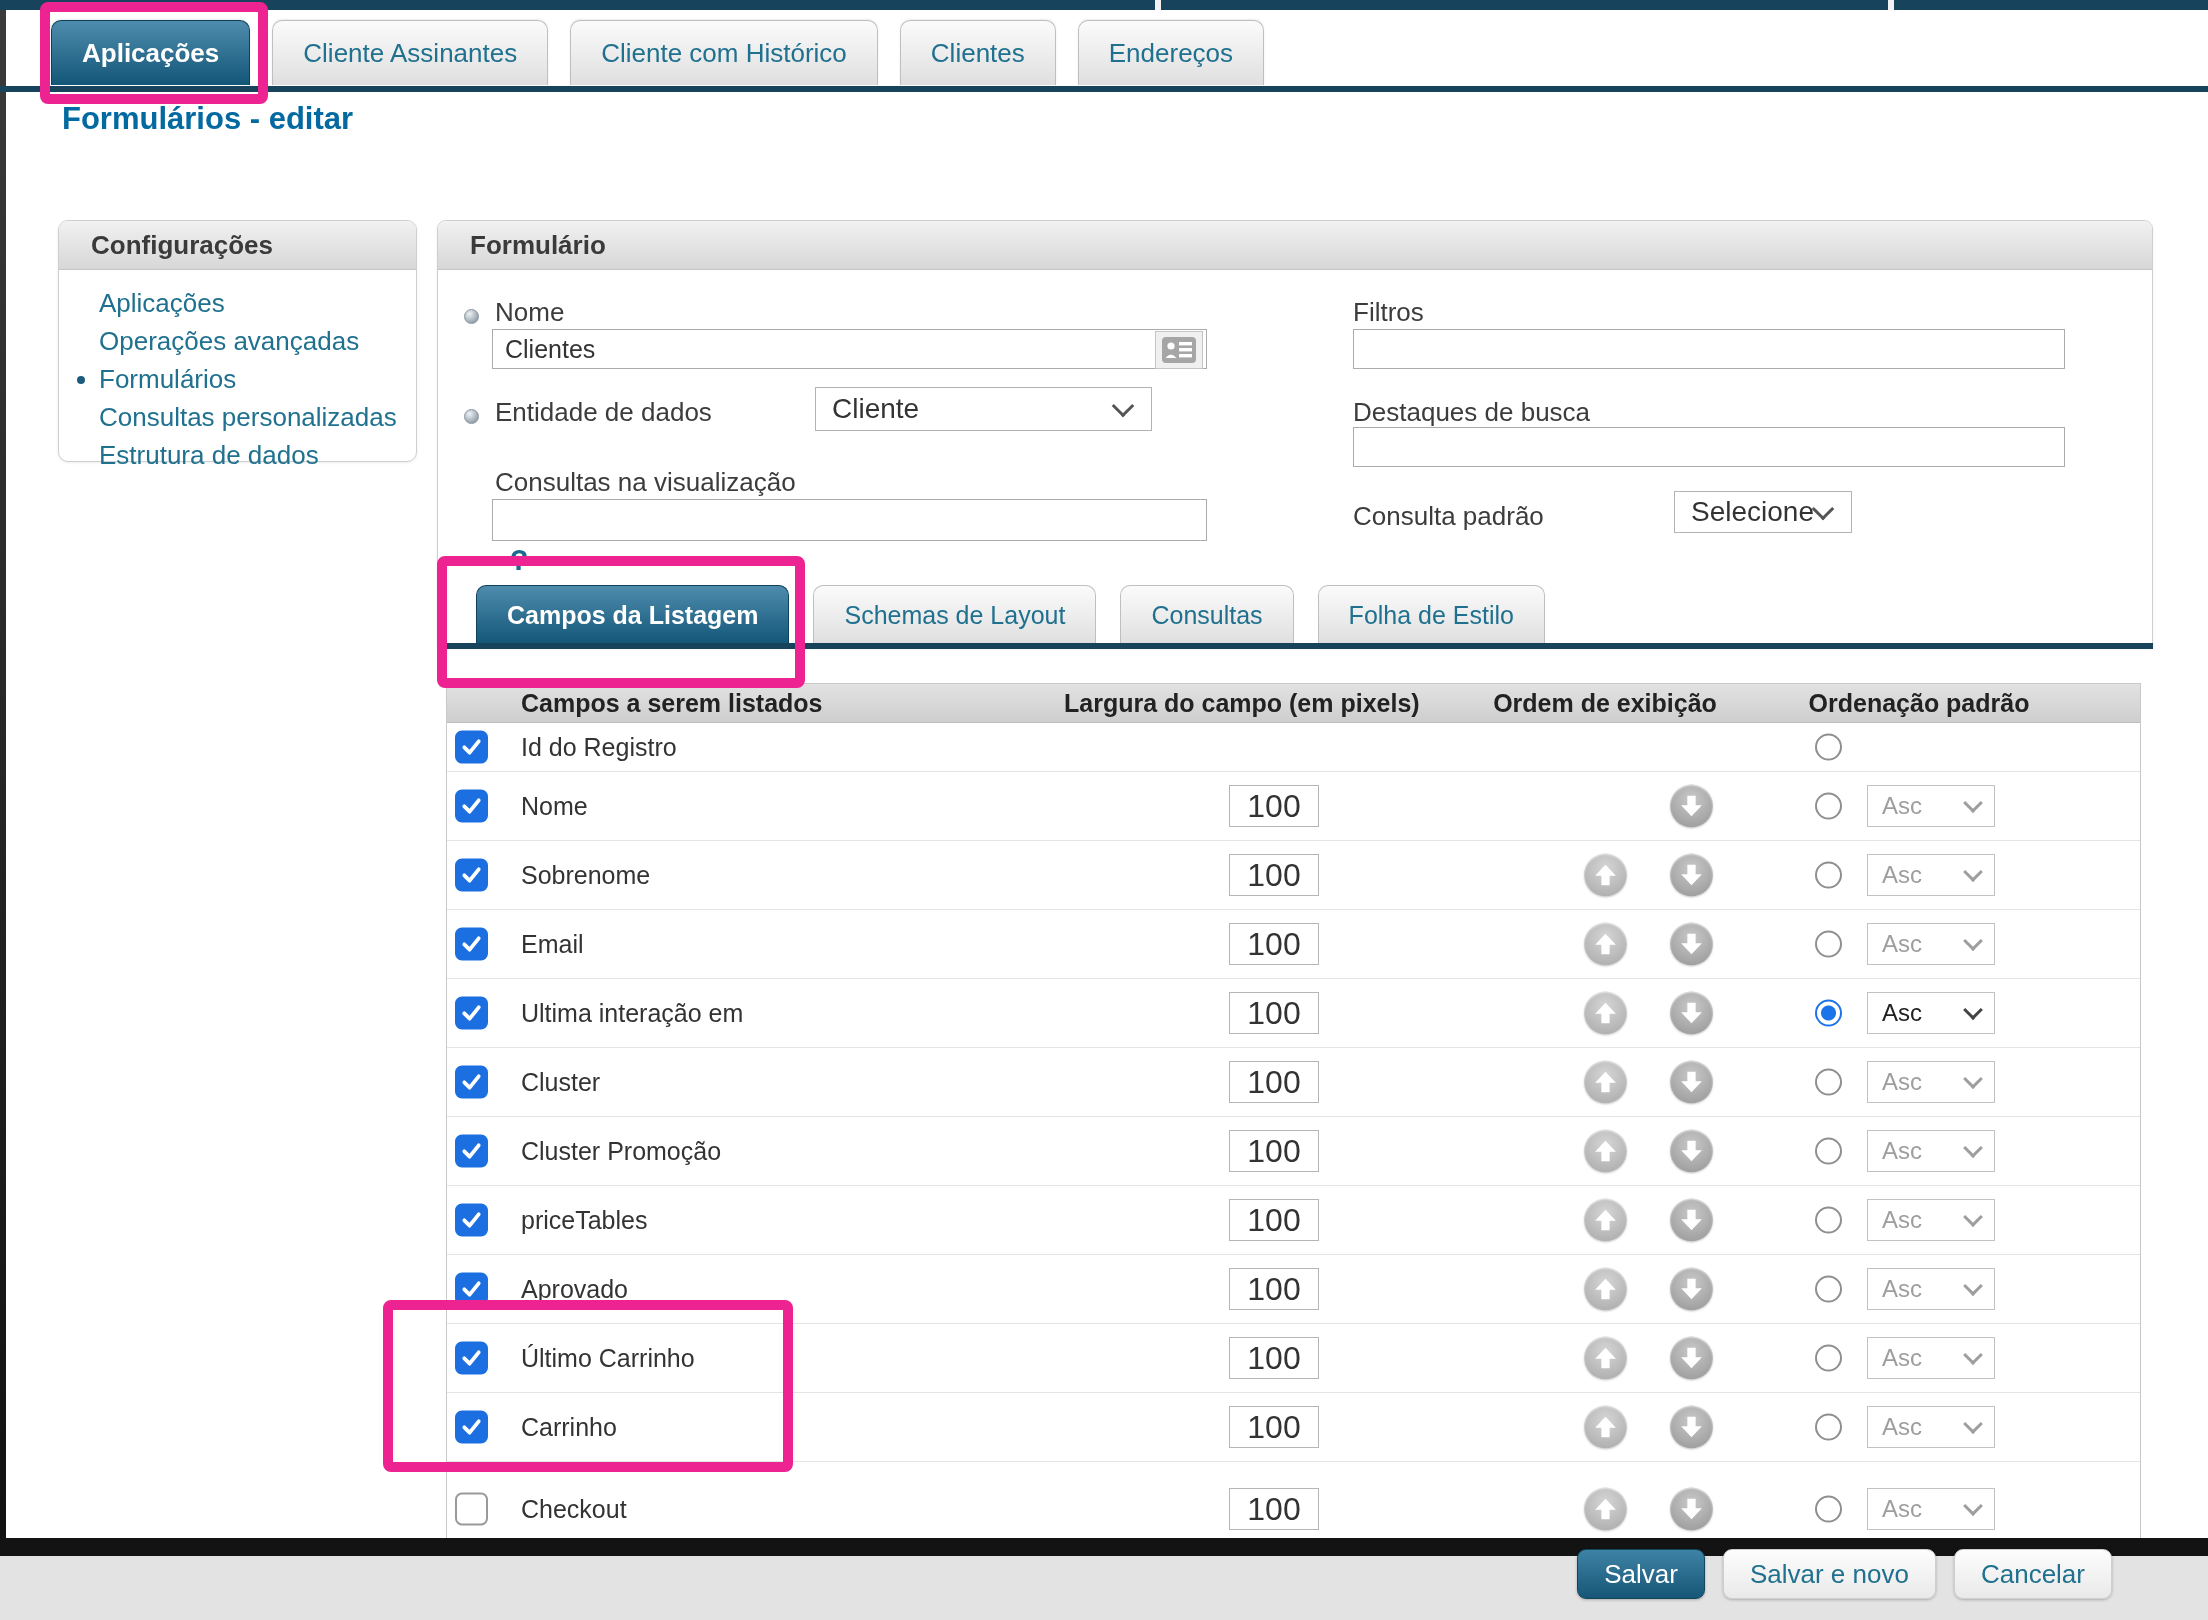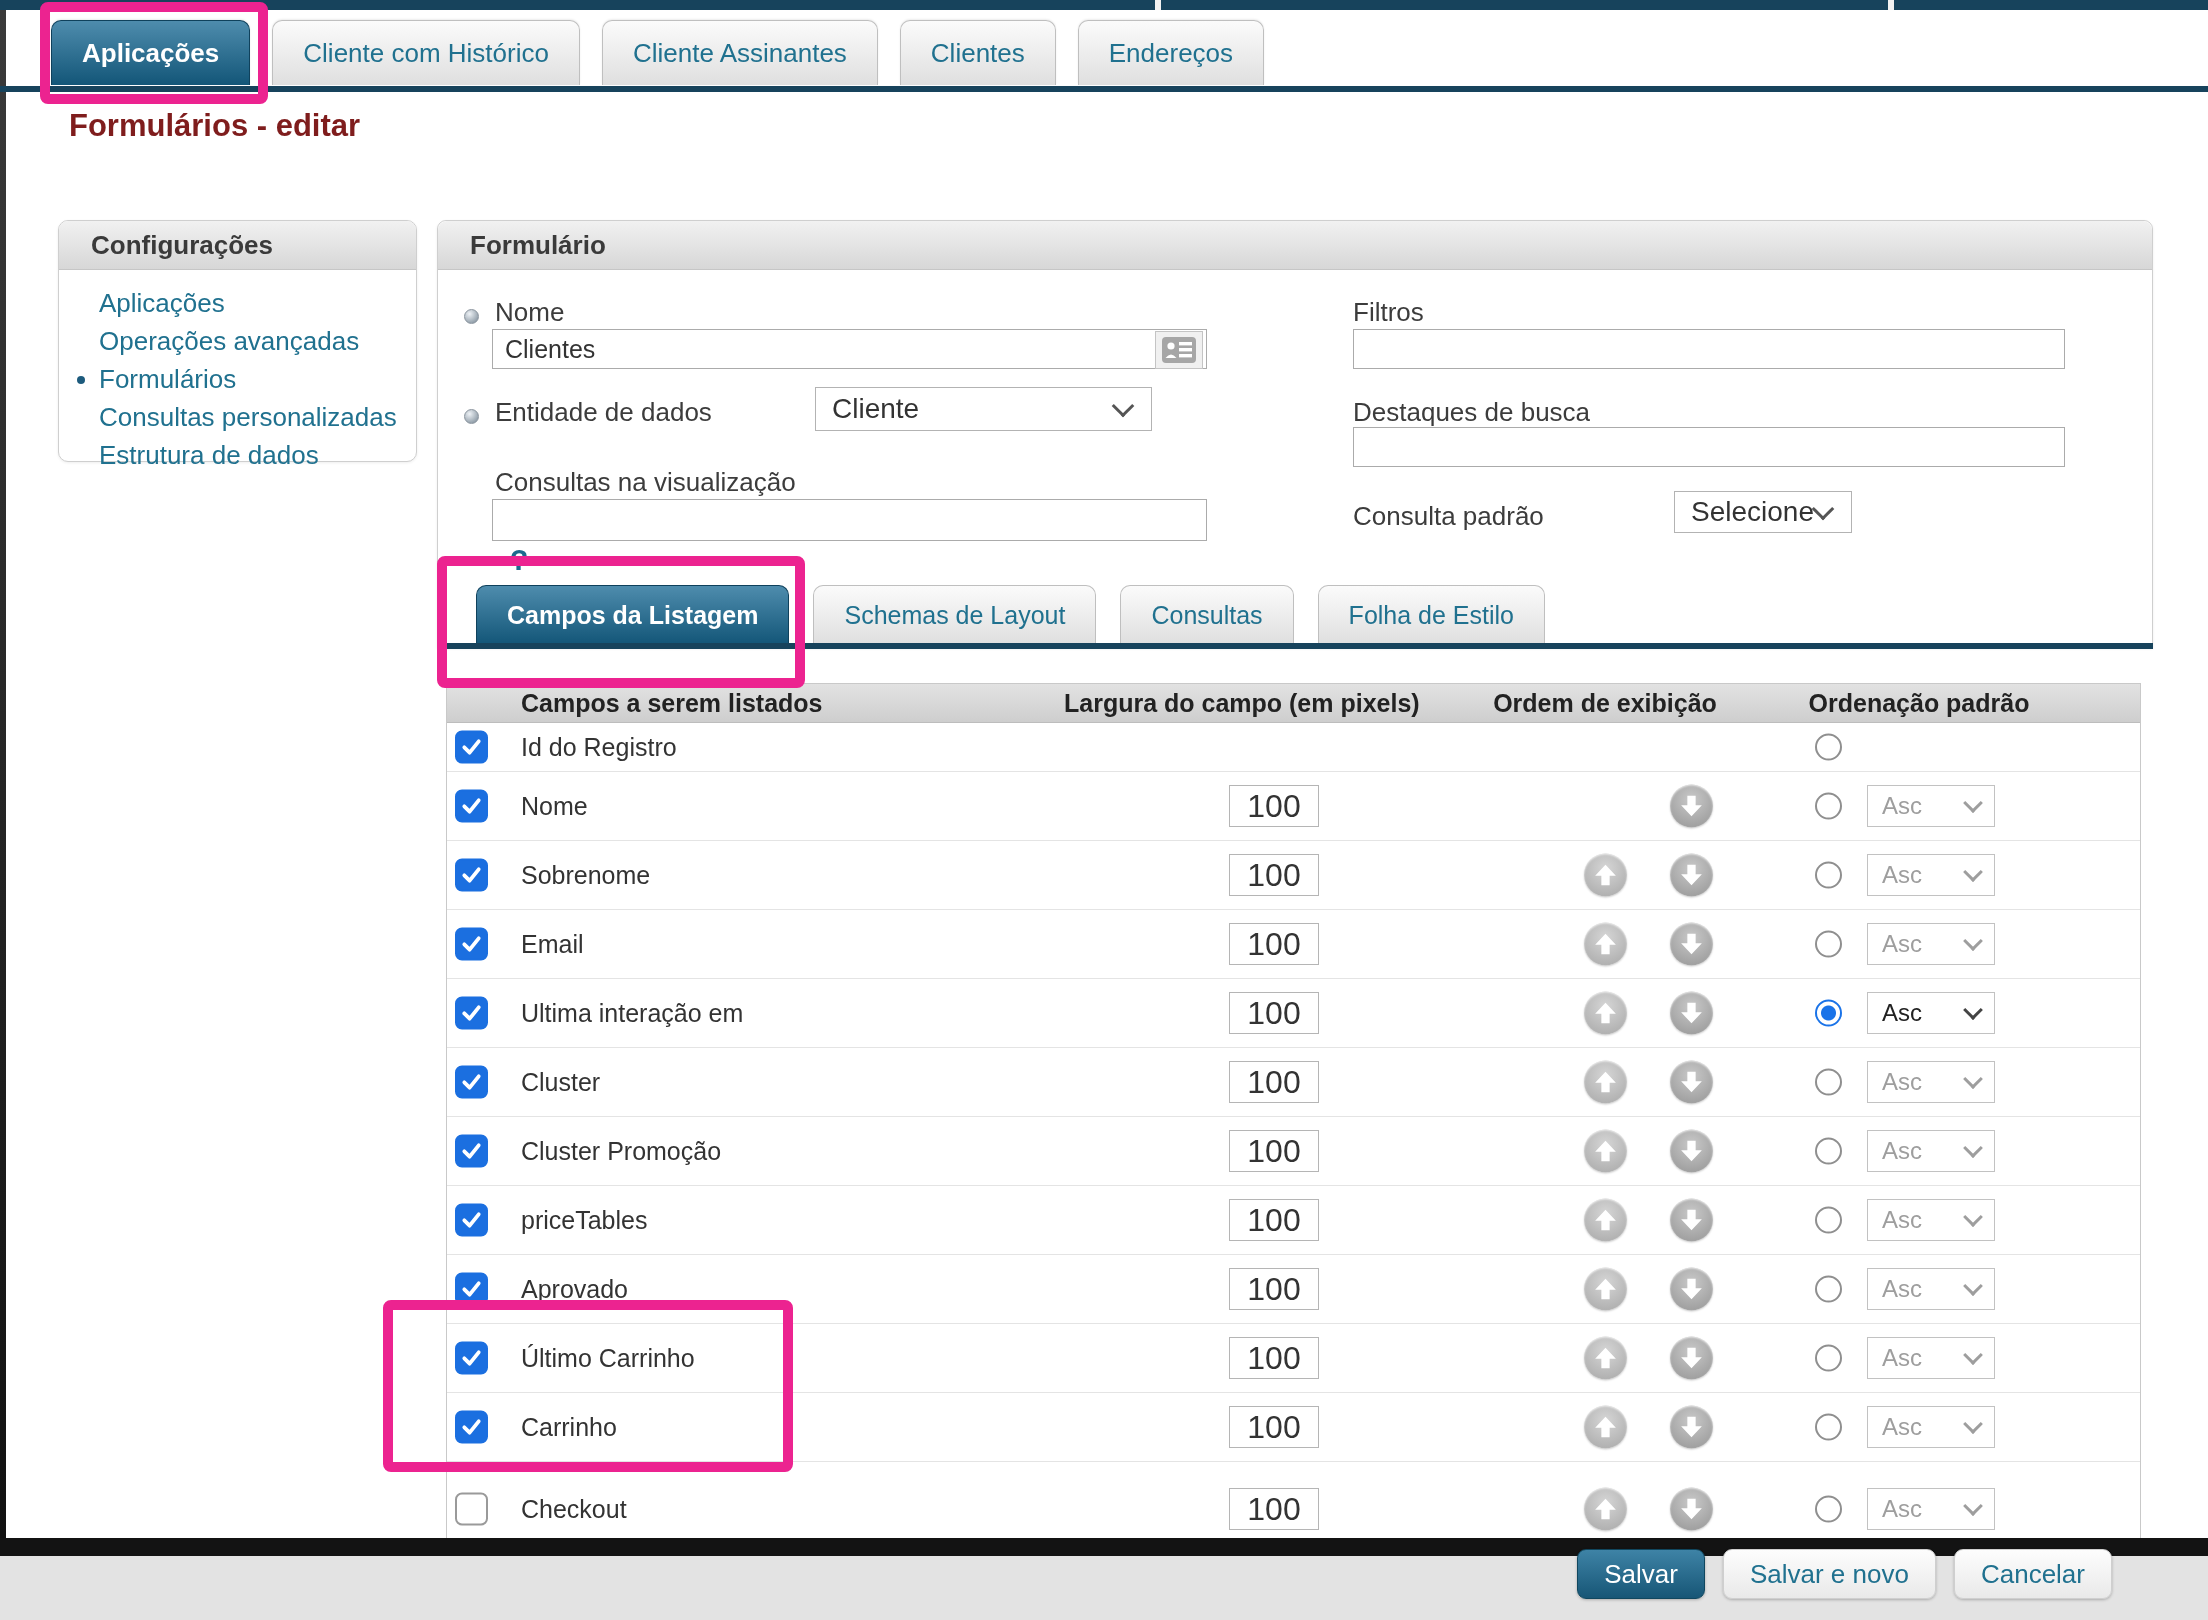--- a/index.html
+++ b/index.html
@@ -17,21 +17,21 @@
     height:64px;line-height:64px;padding:0 30px;font-size:26px;color:#20718f;
     background:linear-gradient(#fbfbfb,#dfdfdf);border:1px solid #bfbfbf;border-bottom:none;
     border-radius:10px 10px 0 0;box-shadow:0 -1px 2px rgba(0,0,0,.08);cursor:pointer;white-space:nowrap;
   }
   .mtab.active{
     background:linear-gradient(#4e8cad,#135678);color:#fff;border-color:#0f415c;font-weight:bold;
   }
   .top-divider{position:absolute;left:0;top:86px;width:2208px;height:6px;background:#17435c;z-index:4;}
   .left-border{position:absolute;left:0;top:10px;width:6px;height:1528px;background:linear-gradient(#3a3a3a,#111);}
   
-  .page-title{position:absolute;left:57px;top:96px;margin:12px;font-size:31px;font-weight:bold;color:#7f1d1d;}
+  .page-title{position:absolute;left:57px;top:96px;margin:5px;font-size:31px;font-weight:bold;color:#0369a1;}
   
   .panel-header{
     height:48px;line-height:48px;padding-left:32px;font-size:26px;font-weight:bold;color:#3a3a3a;
     background:linear-gradient(#f1f1f1,#d7d7d7);border-bottom:1px solid #c6c6c6;border-radius:9px 9px 0 0;
   }
   
   .sidebar{position:absolute;left:58px;top:220px;width:357px;height:240px;background:#fff;
     border:1px solid #cfcfcf;border-radius:10px;box-shadow:0 1px 3px rgba(0,0,0,.07);}
   .side-items{padding:14px 0 0 40px;}
   .side-item{position:relative;font-size:26px;line-height:38px;color:#20718f;cursor:pointer;}
@@ -115,22 +115,22 @@
 
 <div id="root">
 
   <div class="top-strip">
     <i class="gap g1"></i>
     <i class="gap g2"></i>
   </div>
 
   <div class="main-tabs">
     <div class="mtab active">Aplicações</div>
+    <div class="mtab">Cliente Assinantes</div>
     <div class="mtab">Cliente com Histórico</div>
-    <div class="mtab">Cliente Assinantes</div>
     <div class="mtab">Clientes</div>
     <div class="mtab">Endereços</div>
   </div>
 
   <div class="top-divider"></div>
   <div class="left-border"></div>
 
   <h1 class="page-title">Formulários - editar</h1>
 
   <div class="sidebar">

